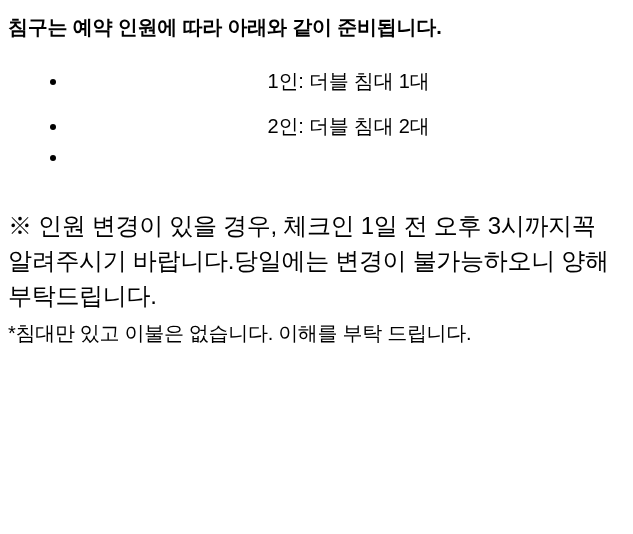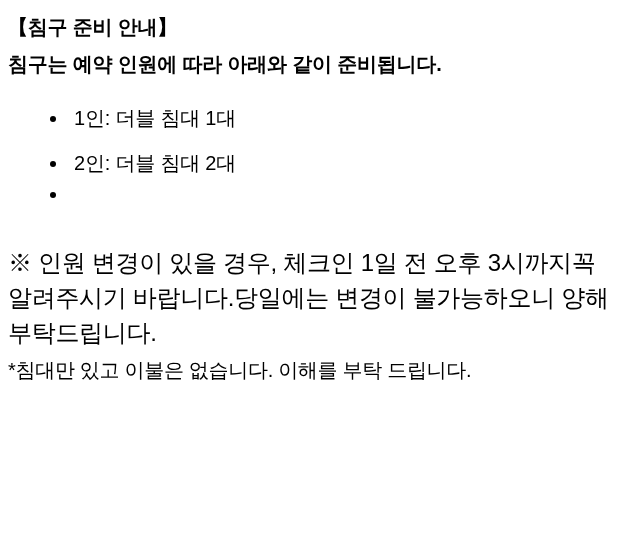--- a/index.html
+++ b/index.html
@@ -31,20 +31,21 @@
     font-size: 20px;
     line-height: 1.35;
     margin: 0 0 18px 0;
     letter-spacing: -0.2px;
     font-weight: bold;
   }
   ul.bed-list {
     list-style: none;
     margin: 0;
     padding: 0;
+    text-align: center;
   }
   ul.bed-list li {
     font-size: 20px;
     line-height: 1.35;
     padding: 9px 0 9px 66px;
     position: relative;
     letter-spacing: -0.2px;
   }
   ul.bed-list li .bullet {
     position: absolute;
@@ -72,21 +73,20 @@
     line-height: 1.45;
     margin: 6px 0 0 0;
     letter-spacing: -0.3px;
   }
 </style>
 </head>
 <body>
 
 <div class="page">
 
-  <h1 class="doc-title">【침구 준비 안내】</h1>
 
   <p class="intro">침구는 예약 인원에 따라 아래와 같이 준비됩니다.</p>
 
   <ul class="bed-list">
     <li>
       <span class="bullet"></span>
       <span>1인: 더블 침대 1대</span>
     </li>
     <li>
       <span class="bullet"></span>

